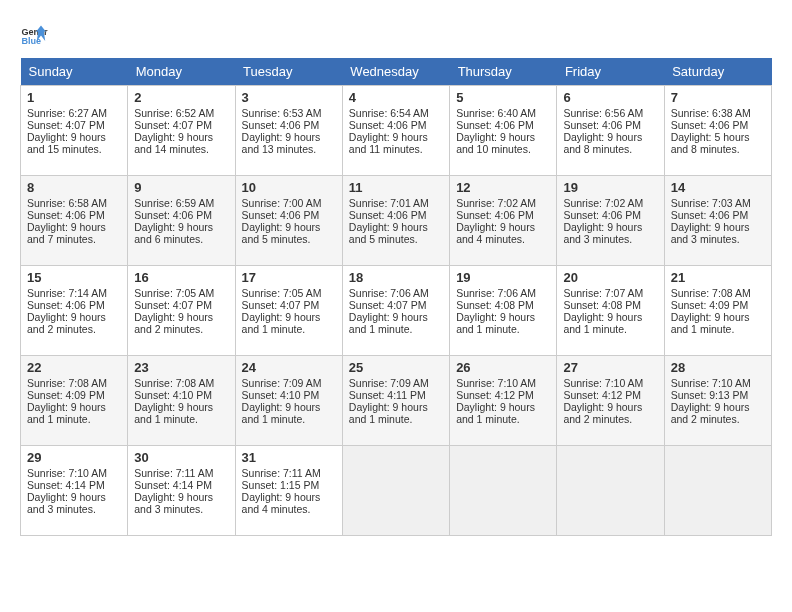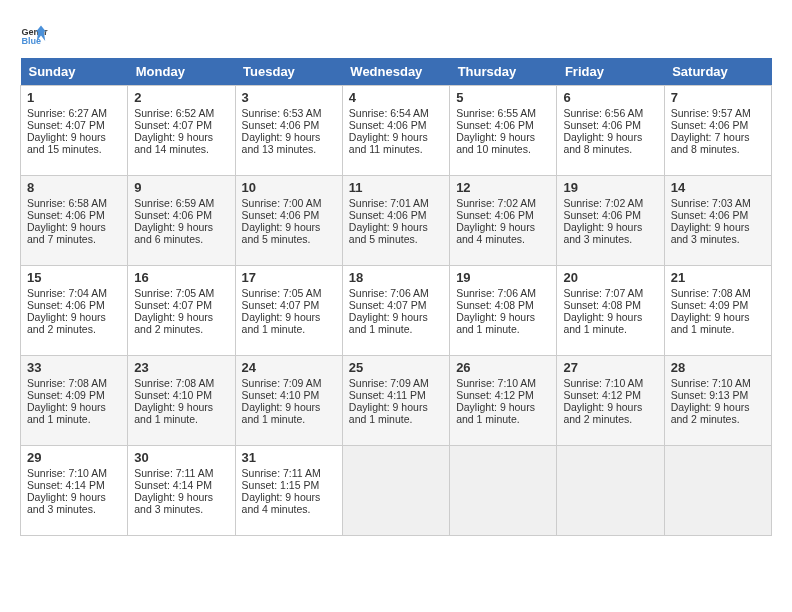--- a/index.html
+++ b/index.html
@@ -40,21 +40,21 @@
     .calendar {
       width: 100%;
       border-collapse: collapse;
     }
     .calendar th {
       background-color: #3a6eb5;
       color: white;
       text-align: left;
       padding: 6px 8px;
       font-size: 13px;
-      font-weight: bold;
+      font-weight: normal;
       margin-left: 19px;
     }
     .calendar td {
       border: 1px solid #ccc;
       vertical-align: top;
       padding: 4px 6px;
       width: 14.28%;
       height: 90px;
       background: #fff;
       font-size: 10.5px;
@@ -124,35 +124,35 @@
           <span>Daylight: 9 hours and 13 minutes.</span>
         </td>
         <td>
           <span class="day-num">4</span>
           <span>Sunrise: 6:54 AM</span><br>
           <span>Sunset: 4:06 PM</span><br>
           <span>Daylight: 9 hours and 11 minutes.</span>
         </td>
         <td>
           <span class="day-num">5</span>
-          <span>Sunrise: 6:55 AM</span><br>
+          <span>Sunrise: 6:40 AM</span><br>
           <span>Sunset: 4:06 PM</span><br>
           <span>Daylight: 9 hours and 10 minutes.</span>
         </td>
         <td>
           <span class="day-num">6</span>
           <span>Sunrise: 6:56 AM</span><br>
           <span>Sunset: 4:06 PM</span><br>
           <span>Daylight: 9 hours and 8 minutes.</span>
         </td>
         <td>
           <span class="day-num">7</span>
-          <span>Sunrise: 9:57 AM</span><br>
-          <span>Sunset: 4:06 PM</span><br>
-          <span>Daylight: 7 hours and 8 minutes.</span>
+          <span>Sunrise: 6:38 AM</span><br>
+          <span>Sunset: 4:06 PM</span><br>
+          <span>Daylight: 5 hours and 8 minutes.</span>
         </td>
       </tr>
       <tr>
         <td>
           <span class="day-num">8</span>
           <span>Sunrise: 6:58 AM</span><br>
           <span>Sunset: 4:06 PM</span><br>
           <span>Daylight: 9 hours and 7 minutes.</span>
         </td>
         <td>
@@ -188,21 +188,21 @@
         <td>
           <span class="day-num">14</span>
           <span>Sunrise: 7:03 AM</span><br>
           <span>Sunset: 4:06 PM</span><br>
           <span>Daylight: 9 hours and 3 minutes.</span>
         </td>
       </tr>
       <tr>
         <td>
           <span class="day-num">15</span>
-          <span>Sunrise: 7:04 AM</span><br>
+          <span>Sunrise: 7:14 AM</span><br>
           <span>Sunset: 4:06 PM</span><br>
           <span>Daylight: 9 hours and 2 minutes.</span>
         </td>
         <td>
           <span class="day-num">16</span>
           <span>Sunrise: 7:05 AM</span><br>
           <span>Sunset: 4:07 PM</span><br>
           <span>Daylight: 9 hours and 2 minutes.</span>
         </td>
         <td>
@@ -231,21 +231,21 @@
         </td>
         <td>
           <span class="day-num">21</span>
           <span>Sunrise: 7:08 AM</span><br>
           <span>Sunset: 4:09 PM</span><br>
           <span>Daylight: 9 hours and 1 minute.</span>
         </td>
       </tr>
       <tr>
         <td>
-          <span class="day-num">33</span>
+          <span class="day-num">22</span>
           <span>Sunrise: 7:08 AM</span><br>
           <span>Sunset: 4:09 PM</span><br>
           <span>Daylight: 9 hours and 1 minute.</span>
         </td>
         <td>
           <span class="day-num">23</span>
           <span>Sunrise: 7:08 AM</span><br>
           <span>Sunset: 4:10 PM</span><br>
           <span>Daylight: 9 hours and 1 minute.</span>
         </td>

